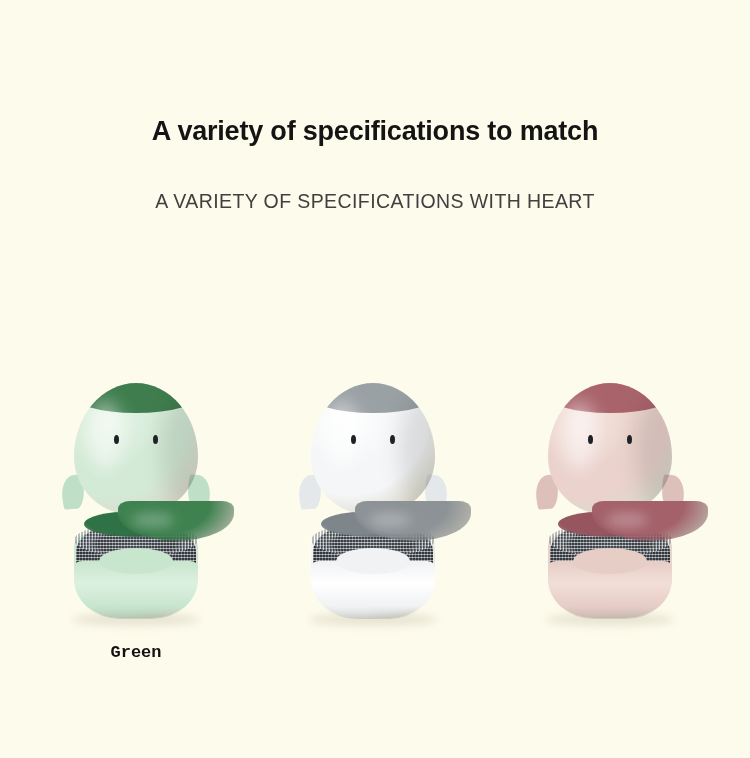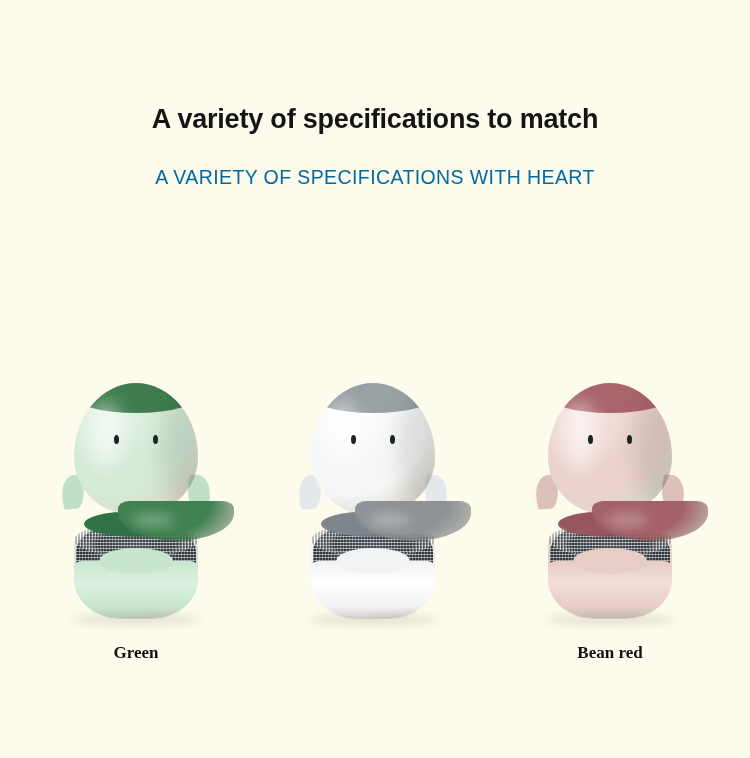--- a/index.html
+++ b/index.html
@@ -24,34 +24,34 @@
 
   
   .header {
     position: absolute;
     top: 0;
     left: 0;
     width: 750px;
     text-align: center;
   }
   .title {
-    margin: 4px;
+    margin: 16px;
     padding-top: 100px;
     font-size: 27px;
     font-weight: bold;
     color: #141414;
     letter-spacing: -0.2px;
     font-family: "Liberation Sans", sans-serif;
   }
   .subtitle {
     margin: 0;
     padding-top: 27px;
     font-size: 19.5px;
     font-weight: 300;
-    color: #0369a1;
+    color: #404040;
     letter-spacing: 0.4px;
     font-family: "Liberation Sans", sans-serif;
   }
 
   
   .products {
     position: absolute;
     top: 375px;
     left: 0;
     width: 750px;
@@ -285,21 +285,21 @@
   
   .caption {
     position: absolute;
     top: 268px;
     left: 0;
     width: 220px;
     text-align: center;
     font-size: 17px;
     font-weight: bold;
     color: #111111;
-    font-family: Liberation Serif, serif;
+    font-family: Liberation Mono, monospace;
   }
 </style>
 </head>
 <body style="background: rgb(253, 251, 236);">
 
 <div class="page">
 
   <div class="header">
     <h1 class="title">A variety of specifications to match</h1>
     <p class="subtitle">A VARIETY OF SPECIFICATIONS WITH HEART</p>
@@ -404,17 +404,16 @@
             <div class="egg-gloss"></div>
             <div class="egg-shade"></div>
             <div class="eye eye-l"></div>
             <div class="eye eye-r"></div>
           </div>
           <div class="collar" style="background: radial-gradient(70% 130% at 40% 8%, rgb(164, 97, 106) 0%, rgb(164, 97, 106) 56%, rgba(0, 0, 0, 0.26) 100%);">
             <div class="collar-gloss"></div>
           </div>
         </div>
       </div>
-      <div class="caption">Bean red</div>
     </div>
 
   </div>
 </div>
 
 </body></html>

